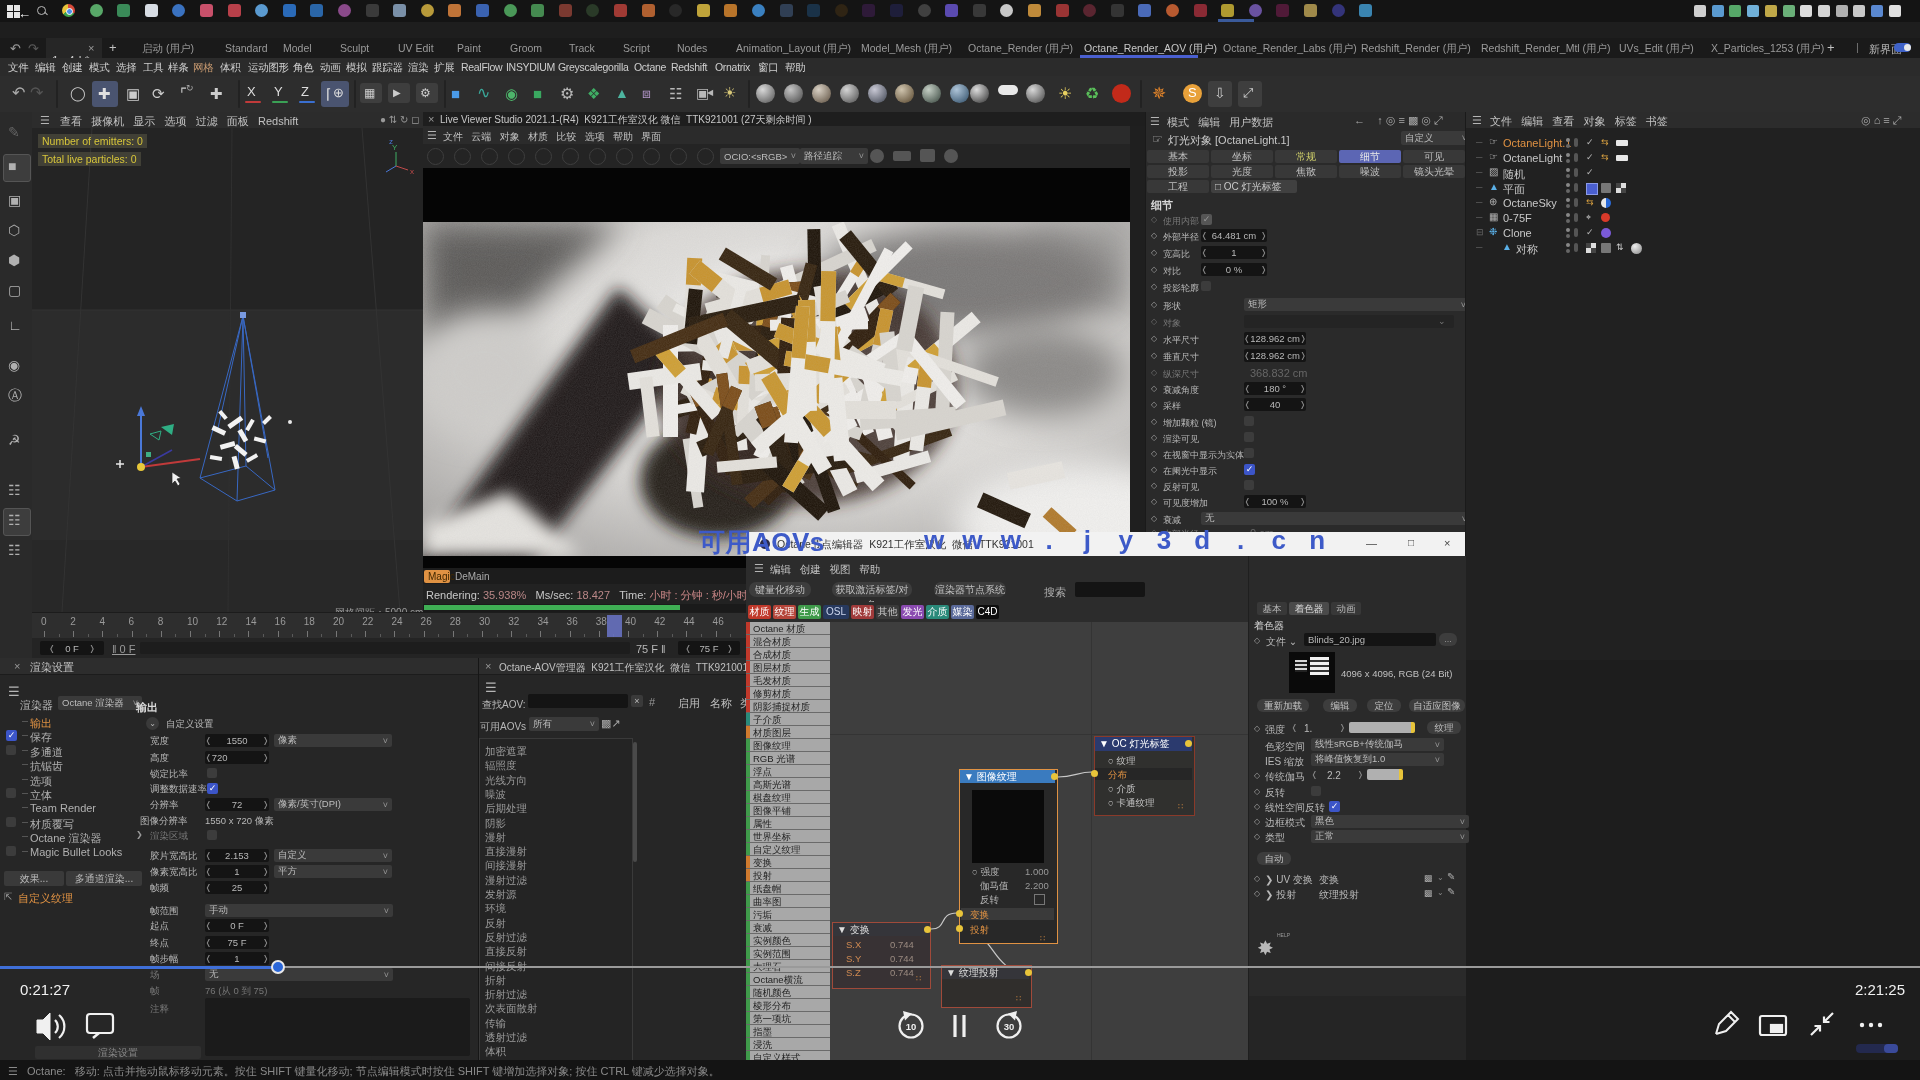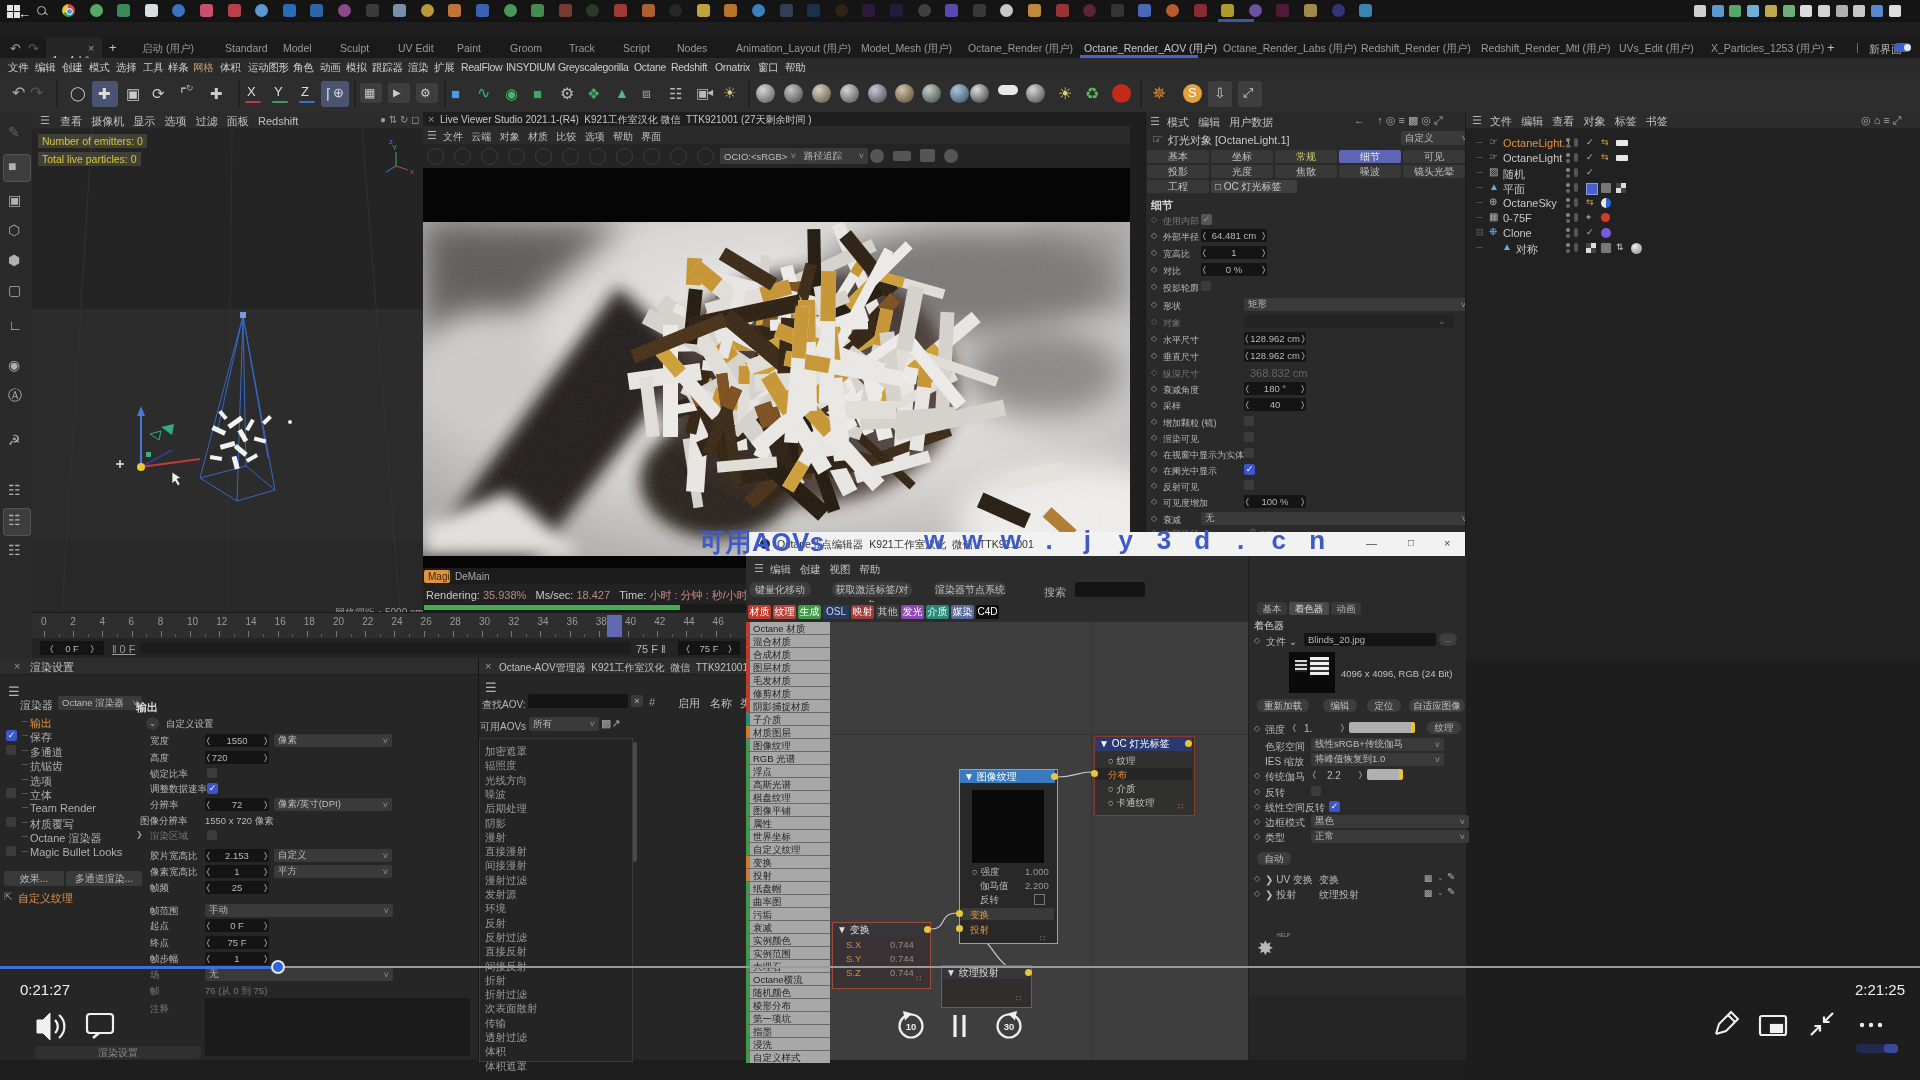--- a/index.html
+++ b/index.html
@@ -942,20 +942,23 @@
    <path d="M101,307 C118,307 108,291 127,291" stroke="#c8c8c8" stroke-width="1.2" fill="none"></path>
    <path d="M198,350 C158,350 168,307 127,307" stroke="#c8c8c8" stroke-width="1.2" fill="none"></path>
    <path d="M228,155 C244,155 248,150 262,150" stroke="#c8c8c8" stroke-width="1.2" fill="none"></path>
   </svg>
   <span id="nenodes"><span class="ab" style="left:129px;top:147px;width:97px;height:173px;background:#282828;border:1px solid #e09243;"></span><span class="ab" style="left:130px;top:148px;width:95px;height:13px;background:#3a7bbf;color:#fff;font-size:10px;line-height:13px;"><span style="margin-left:4px;">▼ 图像纹理</span></span><span class="cir" style="left:221px;top:151px;width:7px;height:7px;background:#e8c43a;"></span><span class="ab" style="left:142px;top:168px;width:72px;height:73px;background:#0a0a0a;"></span><span class="tx" style="left:142px;top:244px;color:#b8b8b8;font-size:9.5px;">○ 强度</span><span class="tx" style="left:195px;top:244px;color:#999;font-size:9.5px;">1.000</span><span class="tx" style="left:150px;top:258px;color:#b8b8b8;font-size:9.5px;">伽马值</span><span class="tx" style="left:195px;top:258px;color:#999;font-size:9.5px;">2.200</span><span class="tx" style="left:150px;top:272px;color:#b8b8b8;font-size:9.5px;">反转</span><span class="ab" style="left:204px;top:272px;width:9px;height:9px;border:1px solid #777;"></span><span class="ab" style="left:131px;top:286px;width:93px;height:12px;background:#3a3a3a;"></span><span class="cir" style="left:126px;top:288px;width:7px;height:7px;background:#e8c43a;"></span><span class="tx" style="left:140px;top:287px;color:#e09243;font-size:9.5px;">变换</span><span class="cir" style="left:126px;top:303px;width:7px;height:7px;background:#e8c43a;"></span><span class="tx" style="left:140px;top:302px;color:#e09243;font-size:9.5px;">投射</span><span class="tx" style="left:210px;top:312px;color:#e09243;font-size:8px;">∷</span><span class="ab" style="left:264px;top:114px;width:99px;height:78px;background:#30302e;border:1px solid #8a3a2a;"></span><span class="ab" style="left:265px;top:115px;width:97px;height:14px;background:#2b3a6e;color:#fff;font-size:10px;line-height:14px;"><span style="margin-left:4px;">▼ OC 灯光标签</span></span><span class="cir" style="left:355px;top:118px;width:7px;height:7px;background:#e8c43a;"></span><span class="tx" style="left:278px;top:133px;color:#c8c8c8;font-size:9.5px;">○ 纹理</span><span class="ab" style="left:265px;top:146px;width:97px;height:12px;background:#262626;"></span><span class="cir" style="left:261px;top:148px;width:7px;height:7px;background:#e8c43a;"></span><span class="tx" style="left:278px;top:147px;color:#e09243;font-size:9.5px;">分布</span><span class="tx" style="left:278px;top:161px;color:#c8c8c8;font-size:9.5px;">○ 介质</span><span class="tx" style="left:278px;top:175px;color:#c8c8c8;font-size:9.5px;">○ 卡通纹理</span><span class="tx" style="left:348px;top:180px;color:#e09243;font-size:8px;">∷</span><span class="ab" style="left:2px;top:300px;width:97px;height:65px;background:#383234;border:1px solid #a04a3a;"></span><span class="ab" style="left:3px;top:301px;width:95px;height:13px;background:#35353a;color:#ddd;font-size:10px;line-height:13px;"><span style="margin-left:4px;">▼ 变换</span></span><span class="cir" style="left:94px;top:304px;width:7px;height:7px;background:#e8c43a;"></span><span class="tx" style="left:16px;top:317px;color:#cf8a52;font-size:9.5px;">S.X</span><span class="tx" style="left:60px;top:317px;color:#9a8a80;font-size:9.5px;">0.744</span><span class="tx" style="left:16px;top:331px;color:#cf8a52;font-size:9.5px;">S.Y</span><span class="tx" style="left:60px;top:331px;color:#9a8a80;font-size:9.5px;">0.744</span><span class="tx" style="left:16px;top:345px;color:#cf8a52;font-size:9.5px;">S.Z</span><span class="tx" style="left:60px;top:345px;color:#9a8a80;font-size:9.5px;">0.744</span><span class="tx" style="left:86px;top:352px;color:#e09243;font-size:8px;">∷</span><span class="ab" style="left:111px;top:343px;width:89px;height:41px;background:#302e2c;border:1px solid #a04a3a;"></span><span class="ab" style="left:112px;top:344px;width:87px;height:13px;background:#35353a;color:#ddd;font-size:10px;line-height:13px;"><span style="margin-left:4px;">▼ 纹理投射</span></span><span class="cir" style="left:195px;top:347px;width:7px;height:7px;background:#e8c43a;"></span><span class="tx" style="left:186px;top:372px;color:#e09243;font-size:8px;">∷</span></span>
  </div>
  <div class="ab" style="left:0;top:90px;width:84px;height:438px;background:#6a6a6a;"><span id="nelist"><span class="ab" style="left:0;top:0px;width:84px;height:12px;background:#a8a8a8;"></span><span class="ab" style="left:0;top:0px;width:4px;height:12px;background:#c0392b;"></span><span class="tx" style="left:7px;top:1px;color:#1f1f1f;font-size:9.5px;">Octane 材质</span><span class="ab" style="left:0;top:13px;width:84px;height:12px;background:#a8a8a8;"></span><span class="ab" style="left:0;top:13px;width:4px;height:12px;background:#c0392b;"></span><span class="tx" style="left:7px;top:14px;color:#1f1f1f;font-size:9.5px;">混合材质</span><span class="ab" style="left:0;top:26px;width:84px;height:12px;background:#a8a8a8;"></span><span class="ab" style="left:0;top:26px;width:4px;height:12px;background:#c0392b;"></span><span class="tx" style="left:7px;top:27px;color:#1f1f1f;font-size:9.5px;">合成材质</span><span class="ab" style="left:0;top:39px;width:84px;height:12px;background:#a8a8a8;"></span><span class="ab" style="left:0;top:39px;width:4px;height:12px;background:#c0392b;"></span><span class="tx" style="left:7px;top:40px;color:#1f1f1f;font-size:9.5px;">图层材质</span><span class="ab" style="left:0;top:52px;width:84px;height:12px;background:#a8a8a8;"></span><span class="ab" style="left:0;top:52px;width:4px;height:12px;background:#c0392b;"></span><span class="tx" style="left:7px;top:53px;color:#1f1f1f;font-size:9.5px;">毛发材质</span><span class="ab" style="left:0;top:65px;width:84px;height:12px;background:#a8a8a8;"></span><span class="ab" style="left:0;top:65px;width:4px;height:12px;background:#c0392b;"></span><span class="tx" style="left:7px;top:66px;color:#1f1f1f;font-size:9.5px;">修剪材质</span><span class="ab" style="left:0;top:78px;width:84px;height:12px;background:#a8a8a8;"></span><span class="ab" style="left:0;top:78px;width:4px;height:12px;background:#c0392b;"></span><span class="tx" style="left:7px;top:79px;color:#1f1f1f;font-size:9.5px;">阴影捕捉材质</span><span class="ab" style="left:0;top:91px;width:84px;height:12px;background:#a8a8a8;"></span><span class="ab" style="left:0;top:91px;width:4px;height:12px;background:#2a8a7a;"></span><span class="tx" style="left:7px;top:92px;color:#1f1f1f;font-size:9.5px;">子介质</span><span class="ab" style="left:0;top:104px;width:84px;height:12px;background:#a8a8a8;"></span><span class="ab" style="left:0;top:104px;width:4px;height:12px;background:#cf7a2e;"></span><span class="tx" style="left:7px;top:105px;color:#1f1f1f;font-size:9.5px;">材质图层</span><span class="ab" style="left:0;top:117px;width:84px;height:12px;background:#a8a8a8;"></span><span class="ab" style="left:0;top:117px;width:4px;height:12px;background:#3f9a4a;"></span><span class="tx" style="left:7px;top:118px;color:#1f1f1f;font-size:9.5px;">图像纹理</span><span class="ab" style="left:0;top:130px;width:84px;height:12px;background:#a8a8a8;"></span><span class="ab" style="left:0;top:130px;width:4px;height:12px;background:#3f9a4a;"></span><span class="tx" style="left:7px;top:131px;color:#1f1f1f;font-size:9.5px;">RGB 光谱</span><span class="ab" style="left:0;top:143px;width:84px;height:12px;background:#a8a8a8;"></span><span class="ab" style="left:0;top:143px;width:4px;height:12px;background:#3f9a4a;"></span><span class="tx" style="left:7px;top:144px;color:#1f1f1f;font-size:9.5px;">浮点</span><span class="ab" style="left:0;top:156px;width:84px;height:12px;background:#a8a8a8;"></span><span class="ab" style="left:0;top:156px;width:4px;height:12px;background:#3f9a4a;"></span><span class="tx" style="left:7px;top:157px;color:#1f1f1f;font-size:9.5px;">高斯光谱</span><span class="ab" style="left:0;top:169px;width:84px;height:12px;background:#a8a8a8;"></span><span class="ab" style="left:0;top:169px;width:4px;height:12px;background:#3f9a4a;"></span><span class="tx" style="left:7px;top:170px;color:#1f1f1f;font-size:9.5px;">棋盘纹理</span><span class="ab" style="left:0;top:182px;width:84px;height:12px;background:#a8a8a8;"></span><span class="ab" style="left:0;top:182px;width:4px;height:12px;background:#3f9a4a;"></span><span class="tx" style="left:7px;top:183px;color:#1f1f1f;font-size:9.5px;">图像平铺</span><span class="ab" style="left:0;top:195px;width:84px;height:12px;background:#a8a8a8;"></span><span class="ab" style="left:0;top:195px;width:4px;height:12px;background:#3f9a4a;"></span><span class="tx" style="left:7px;top:196px;color:#1f1f1f;font-size:9.5px;">属性</span><span class="ab" style="left:0;top:208px;width:84px;height:12px;background:#a8a8a8;"></span><span class="ab" style="left:0;top:208px;width:4px;height:12px;background:#3f9a4a;"></span><span class="tx" style="left:7px;top:209px;color:#1f1f1f;font-size:9.5px;">世界坐标</span><span class="ab" style="left:0;top:221px;width:84px;height:12px;background:#a8a8a8;"></span><span class="ab" style="left:0;top:221px;width:4px;height:12px;background:#3f9a4a;"></span><span class="tx" style="left:7px;top:222px;color:#1f1f1f;font-size:9.5px;">自定义纹理</span><span class="ab" style="left:0;top:234px;width:84px;height:12px;background:#a8a8a8;"></span><span class="ab" style="left:0;top:234px;width:4px;height:12px;background:#cf7a2e;"></span><span class="tx" style="left:7px;top:235px;color:#1f1f1f;font-size:9.5px;">变换</span><span class="ab" style="left:0;top:247px;width:84px;height:12px;background:#a8a8a8;"></span><span class="ab" style="left:0;top:247px;width:4px;height:12px;background:#cf7a2e;"></span><span class="tx" style="left:7px;top:248px;color:#1f1f1f;font-size:9.5px;">投射</span><span class="ab" style="left:0;top:260px;width:84px;height:12px;background:#a8a8a8;"></span><span class="ab" style="left:0;top:260px;width:4px;height:12px;background:#3f9a4a;"></span><span class="tx" style="left:7px;top:261px;color:#1f1f1f;font-size:9.5px;">纸盘帽</span><span class="ab" style="left:0;top:273px;width:84px;height:12px;background:#a8a8a8;"></span><span class="ab" style="left:0;top:273px;width:4px;height:12px;background:#3f9a4a;"></span><span class="tx" style="left:7px;top:274px;color:#1f1f1f;font-size:9.5px;">曲率图</span><span class="ab" style="left:0;top:286px;width:84px;height:12px;background:#a8a8a8;"></span><span class="ab" style="left:0;top:286px;width:4px;height:12px;background:#3f9a4a;"></span><span class="tx" style="left:7px;top:287px;color:#1f1f1f;font-size:9.5px;">污垢</span><span class="ab" style="left:0;top:299px;width:84px;height:12px;background:#a8a8a8;"></span><span class="ab" style="left:0;top:299px;width:4px;height:12px;background:#3f9a4a;"></span><span class="tx" style="left:7px;top:300px;color:#1f1f1f;font-size:9.5px;">衰减</span><span class="ab" style="left:0;top:312px;width:84px;height:12px;background:#a8a8a8;"></span><span class="ab" style="left:0;top:312px;width:4px;height:12px;background:#3f9a4a;"></span><span class="tx" style="left:7px;top:313px;color:#1f1f1f;font-size:9.5px;">实例颜色</span><span class="ab" style="left:0;top:325px;width:84px;height:12px;background:#a8a8a8;"></span><span class="ab" style="left:0;top:325px;width:4px;height:12px;background:#3f9a4a;"></span><span class="tx" style="left:7px;top:326px;color:#1f1f1f;font-size:9.5px;">实例范围</span><span class="ab" style="left:0;top:338px;width:84px;height:12px;background:#a8a8a8;"></span><span class="ab" style="left:0;top:338px;width:4px;height:12px;background:#3f9a4a;"></span><span class="tx" style="left:7px;top:339px;color:#1f1f1f;font-size:9.5px;">大理石</span><span class="ab" style="left:0;top:351px;width:84px;height:12px;background:#a8a8a8;"></span><span class="ab" style="left:0;top:351px;width:4px;height:12px;background:#3f9a4a;"></span><span class="tx" style="left:7px;top:352px;color:#1f1f1f;font-size:9.5px;">Octane横流</span><span class="ab" style="left:0;top:364px;width:84px;height:12px;background:#a8a8a8;"></span><span class="ab" style="left:0;top:364px;width:4px;height:12px;background:#3f9a4a;"></span><span class="tx" style="left:7px;top:365px;color:#1f1f1f;font-size:9.5px;">随机颜色</span><span class="ab" style="left:0;top:377px;width:84px;height:12px;background:#a8a8a8;"></span><span class="ab" style="left:0;top:377px;width:4px;height:12px;background:#3f9a4a;"></span><span class="tx" style="left:7px;top:378px;color:#1f1f1f;font-size:9.5px;">棱形分布</span><span class="ab" style="left:0;top:390px;width:84px;height:12px;background:#a8a8a8;"></span><span class="ab" style="left:0;top:390px;width:4px;height:12px;background:#3f9a4a;"></span><span class="tx" style="left:7px;top:391px;color:#1f1f1f;font-size:9.5px;">第一项坑</span><span class="ab" style="left:0;top:403px;width:84px;height:12px;background:#a8a8a8;"></span><span class="ab" style="left:0;top:403px;width:4px;height:12px;background:#3f9a4a;"></span><span class="tx" style="left:7px;top:404px;color:#1f1f1f;font-size:9.5px;">指墨</span><span class="ab" style="left:0;top:416px;width:84px;height:12px;background:#a8a8a8;"></span><span class="ab" style="left:0;top:416px;width:4px;height:12px;background:#3f9a4a;"></span><span class="tx" style="left:7px;top:417px;color:#1f1f1f;font-size:9.5px;">浸洗</span><span class="ab" style="left:0;top:429px;width:84px;height:12px;background:#a8a8a8;"></span><span class="ab" style="left:0;top:429px;width:4px;height:12px;background:#3f9a4a;"></span><span class="tx" style="left:7px;top:430px;color:#1f1f1f;font-size:9.5px;">自定义样式</span></span></div>
  <div class="ab" id="neprops" style="left:502px;top:24px;width:217px;height:504px;background:#2a2a2a;border-left:1px solid #1f1f1f;"><span id="nepr"><span class="ab" style="left:8px;top:46px;width:30px;height:13px;background:#383838;border-radius:2px;color:#bbb;font-size:9.5px;text-align:center;line-height:13px;">基本</span><span class="ab" style="left:40px;top:46px;width:40px;height:13px;background:#4a4a4a;border-radius:2px;color:#ddd;font-size:9.5px;text-align:center;line-height:13px;">着色器</span><span class="ab" style="left:82px;top:46px;width:30px;height:13px;background:#383838;border-radius:2px;color:#bbb;font-size:9.5px;text-align:center;line-height:13px;">动画</span><span class="tx" style="left:5px;top:63px;color:#d8d8d8;font-size:10px;">着色器</span><span class="tx" style="left:5px;top:80px;color:#9a9a9a;font-size:8px;">◇</span><span class="tx" style="left:17px;top:79px;color:#b8b8b8;font-size:10px;">文件 ⌄</span><span class="ab" style="left:55px;top:77px;width:132px;height:13px;background:#141414;border-radius:2px;color:#b8b8b8;font-size:9.5px;line-height:13px;"><span style="margin-left:4px;">Blinds_20.jpg</span></span><span class="ab" style="left:190px;top:77px;width:18px;height:13px;background:#3d3d3d;border-radius:6px;color:#999;font-size:9px;text-align:center;line-height:13px;">...</span><span class="ab" style="left:40px;top:96px;width:46px;height:41px;background:#0a0a0a;"></span><span class="ab" style="left:46px;top:104px;width:12px;height:12px;background:repeating-linear-gradient(180deg,#d8d8d8 0 2px,#222 2px 4px);"></span><span class="ab" style="left:61px;top:101px;width:19px;height:18px;background:repeating-linear-gradient(180deg,#f0f0f0 0 2.5px,#333 2.5px 5px);"></span><span class="tx" style="left:92px;top:112px;color:#c0c0c0;font-size:9.5px;">4096 x 4096, RGB (24 Bit)</span><span class="ab" style="left:8px;top:143px;width:52px;height:13px;background:#3d3d3d;border-radius:6px;color:#c0c0c0;font-size:9.5px;text-align:center;line-height:13px;">重新加载</span><span class="ab" style="left:74px;top:143px;width:34px;height:13px;background:#3d3d3d;border-radius:6px;color:#c0c0c0;font-size:9.5px;text-align:center;line-height:13px;">编辑</span><span class="ab" style="left:118px;top:143px;width:34px;height:13px;background:#3d3d3d;border-radius:6px;color:#c0c0c0;font-size:9.5px;text-align:center;line-height:13px;">定位</span><span class="ab" style="left:160px;top:143px;width:56px;height:13px;background:#3d3d3d;border-radius:6px;color:#c0c0c0;font-size:9.5px;text-align:center;line-height:13px;">自适应图像</span><span class="tx" style="left:5px;top:168px;color:#9a9a9a;font-size:8px;">◇</span><span class="tx" style="left:16px;top:167px;color:#b8b8b8;font-size:10px;">强度</span><span class="tx" style="left:42px;top:167px;color:#888;font-size:8px;">❬</span><span class="tx" style="left:55px;top:167px;color:#bbb;font-size:10px;">1.</span><span class="tx" style="left:90px;top:167px;color:#888;font-size:8px;">❭</span><span class="ab" style="left:100px;top:166px;width:66px;height:11px;background:linear-gradient(90deg,#b0b0b0 0 62px,#e8c43a 62px);border-radius:2px;"></span><span class="ab" style="left:178px;top:165px;width:34px;height:13px;background:#3d3d3d;border-radius:6px;color:#c0c0c0;font-size:9.5px;text-align:center;line-height:13px;">纹理</span><span class="tx" style="left:16px;top:184px;color:#b8b8b8;font-size:10px;">色彩空间</span><span class="dd" style="left:62px;top:182px;width:125px;height:13px;font-size:9.5px;">线性sRGB+传统伽马</span><span class="tx" style="left:16px;top:199px;color:#b8b8b8;font-size:10px;">IES 缩放</span><span class="dd" style="left:62px;top:197px;width:125px;height:13px;font-size:9.5px;">将峰值恢复到1.0</span><span class="tx" style="left:5px;top:215px;color:#9a9a9a;font-size:8px;">◇</span><span class="tx" style="left:16px;top:214px;color:#b8b8b8;font-size:10px;">传统伽马</span><span class="tx" style="left:62px;top:214px;color:#888;font-size:8px;">❬</span><span class="tx" style="left:78px;top:214px;color:#bbb;font-size:10px;">2.2</span><span class="tx" style="left:108px;top:214px;color:#888;font-size:8px;">❭</span><span class="ab" style="left:118px;top:213px;width:36px;height:11px;background:linear-gradient(90deg,#b0b0b0 0 32px,#e8c43a 32px);border-radius:2px;"></span><span class="tx" style="left:5px;top:231px;color:#9a9a9a;font-size:8px;">◇</span><span class="tx" style="left:16px;top:230px;color:#b8b8b8;font-size:10px;">反转</span><span class="cb" style="left:62px;top:230px;"></span><span class="tx" style="left:5px;top:246px;color:#9a9a9a;font-size:8px;">◇</span><span class="tx" style="left:16px;top:245px;color:#b8b8b8;font-size:10px;">线性空间反转</span><span class="cbc" style="left:80px;top:245px;background:#3c55c8;color:#fff;">✓</span><span class="tx" style="left:5px;top:261px;color:#9a9a9a;font-size:8px;">◇</span><span class="tx" style="left:16px;top:260px;color:#b8b8b8;font-size:10px;">边框模式</span><span class="dd" style="left:62px;top:259px;width:150px;height:13px;font-size:9.5px;">黑色</span><span class="tx" style="left:5px;top:276px;color:#9a9a9a;font-size:8px;">◇</span><span class="tx" style="left:16px;top:275px;color:#b8b8b8;font-size:10px;">类型</span><span class="dd" style="left:62px;top:274px;width:150px;height:13px;font-size:9.5px;">正常</span><span class="ab" style="left:8px;top:296px;width:34px;height:13px;background:#3d3d3d;border-radius:6px;color:#c0c0c0;font-size:9.5px;text-align:center;line-height:13px;">自动</span><span class="tx" style="left:5px;top:318px;color:#9a9a9a;font-size:8px;">◇</span><span class="tx" style="left:16px;top:317px;color:#b8b8b8;font-size:10px;">❯ UV 变换</span><span class="tx" style="left:70px;top:317px;color:#b8b8b8;font-size:10px;">变换</span><span class="tx" style="left:175px;top:317px;color:#aaa;font-size:9px;">▩</span><span class="tx" style="left:188px;top:317px;color:#888;font-size:8px;">⌄</span><span class="tx" style="left:198px;top:315px;color:#aaa;font-size:10px;">✎</span><span class="tx" style="left:5px;top:333px;color:#9a9a9a;font-size:8px;">◇</span><span class="tx" style="left:16px;top:332px;color:#b8b8b8;font-size:10px;">❯ 投射</span><span class="tx" style="left:70px;top:332px;color:#b8b8b8;font-size:10px;">纹理投射</span><span class="tx" style="left:175px;top:332px;color:#aaa;font-size:9px;">▩</span><span class="tx" style="left:188px;top:332px;color:#888;font-size:8px;">⌄</span><span class="tx" style="left:198px;top:330px;color:#aaa;font-size:10px;">✎</span><span class="tx" style="left:8px;top:380px;color:#b8b8b8;font-size:20px;">✸</span><span class="tx" style="left:28px;top:376px;color:#999;font-size:5px;">HELP</span><span class="ab" style="left:0;top:440px;width:217px;height:64px;background:#252525;"></span></span></div>
 </div>
 
+<div class="ab" id="status" style="left:0;top:1060px;width:1920px;height:20px;background:#141414;">
+ <div class="tx" style="left:8px;top:4px;color:#8a8a8a;">☰&nbsp;&nbsp; Octane: &nbsp;&nbsp;移动: 点击并拖动鼠标移动元素。按住 SHIFT 键量化移动; 节点编辑模式时按住 SHIFT 键增加选择对象; 按住 CTRL 键减少选择对象。</div>
+</div>
 
 <div class="ab" id="overlay" style="left:0;top:0;width:1920px;height:1080px;pointer-events:none;">
  <div class="tx" style="left:699px;top:525px;color:#3d5ac8;font-size:26px;font-weight:bold;letter-spacing:0.5px;">可用AOVs</div>
  <div class="tx" style="left:915px;top:525px;color:#3d5ac8;font-size:26px;font-weight:bold;"><span style="display:inline-block;width:38.3px;text-align:center;">w</span><span style="display:inline-block;width:38.3px;text-align:center;">w</span><span style="display:inline-block;width:38.3px;text-align:center;">w</span><span style="display:inline-block;width:38.3px;text-align:center;">.</span><span style="display:inline-block;width:38.3px;text-align:center;">j</span><span style="display:inline-block;width:38.3px;text-align:center;">y</span><span style="display:inline-block;width:38.3px;text-align:center;">3</span><span style="display:inline-block;width:38.3px;text-align:center;">d</span><span style="display:inline-block;width:38.3px;text-align:center;">.</span><span style="display:inline-block;width:38.3px;text-align:center;">c</span><span style="display:inline-block;width:38.3px;text-align:center;">n</span></div>
  <div class="ab" style="left:0;top:966px;width:278px;height:3px;background:#3f6fd8;"></div>
  <div class="ab" style="left:284px;top:966px;width:1636px;height:2px;background:#9a9a9a;"></div>
  <div class="cir" style="left:271px;top:960px;width:14px;height:14px;background:#2a66d8;border:2px solid #e8e8e8;box-sizing:border-box;"></div>
  <div class="tx" style="left:20px;top:981px;color:#f0f0f0;font-size:15px;">0:21:27</div>
  <div class="tx" style="left:1855px;top:981px;color:#f0f0f0;font-size:15px;">2:21:25</div>
  <svg width="1920" height="1080" style="position:absolute;left:0;top:0;">

